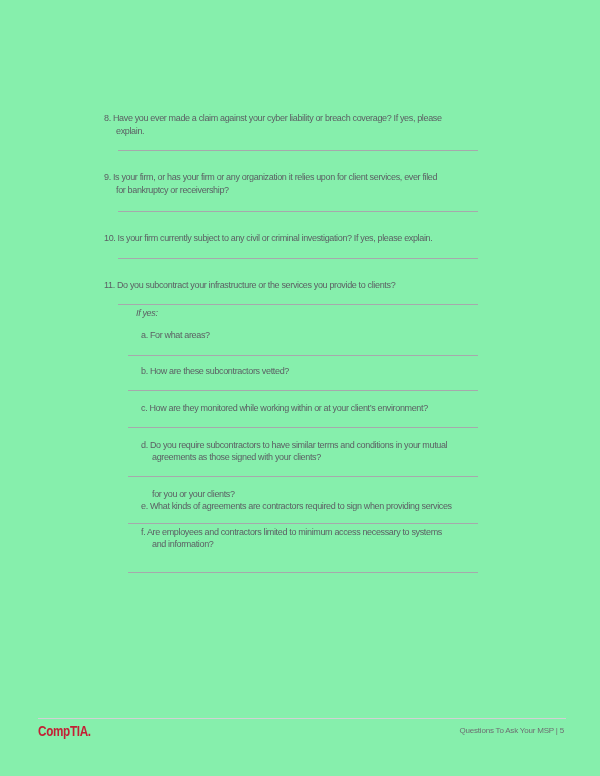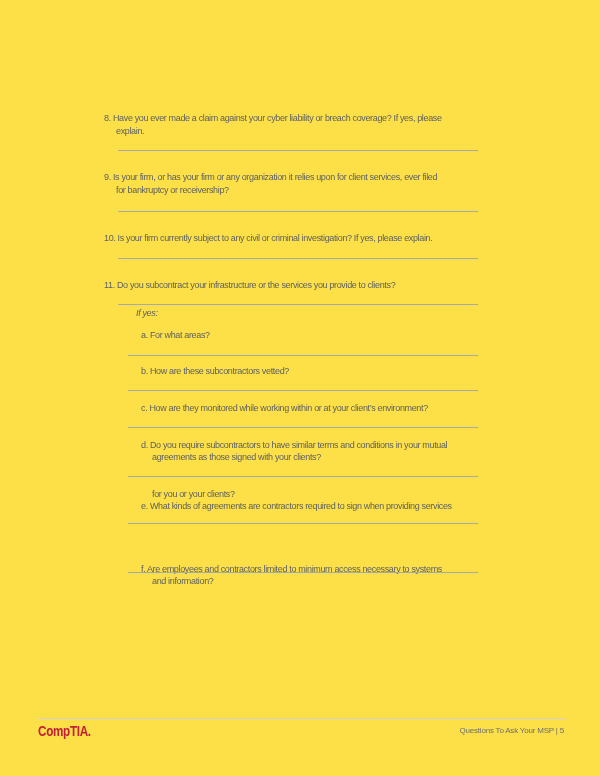--- a/index.html
+++ b/index.html
@@ -7,21 +7,21 @@
     padding: 0;
     width: 600px;
     height: 776px;
     background: #ffffff;
     overflow: hidden;
   }
   .page {
     position: relative;
     width: 600px;
     height: 776px;
-    background: #fde047;
+    background: #86efac;
     font-family: "Liberation Sans", sans-serif;
     color: #5c6064;
   }
   
   .q {
     position: absolute;
     left: 116px;
     font-size: 9px;
     letter-spacing: -0.35px;
     line-height: 13.4px;
@@ -143,21 +143,21 @@
     <div class="line">agreements as those signed with your clients?</div>
   </div>
   <div class="rule sub" style="top:476px"></div>
 
   <div class="sq" style="top:488px">
     <div class="line">for you or your clients?</div>
     <div class="line first">e. What kinds of agreements are contractors required to sign when providing services</div>
   </div>
   <div class="rule sub" style="top:523px"></div>
 
-  <div class="sq" style="top:563px">
+  <div class="sq" style="top:526px">
     <div class="line first">f. Are employees and contractors limited to minimum access necessary to systems</div>
     <div class="line">and information?</div>
   </div>
   <div class="rule sub" style="top:572px"></div>
 
   <div class="footer-divider"></div>
   <div class="logo">CompTIA.</div>
   <div class="footer-label">Questions To Ask Your MSP | 5</div>
 
 </div>

